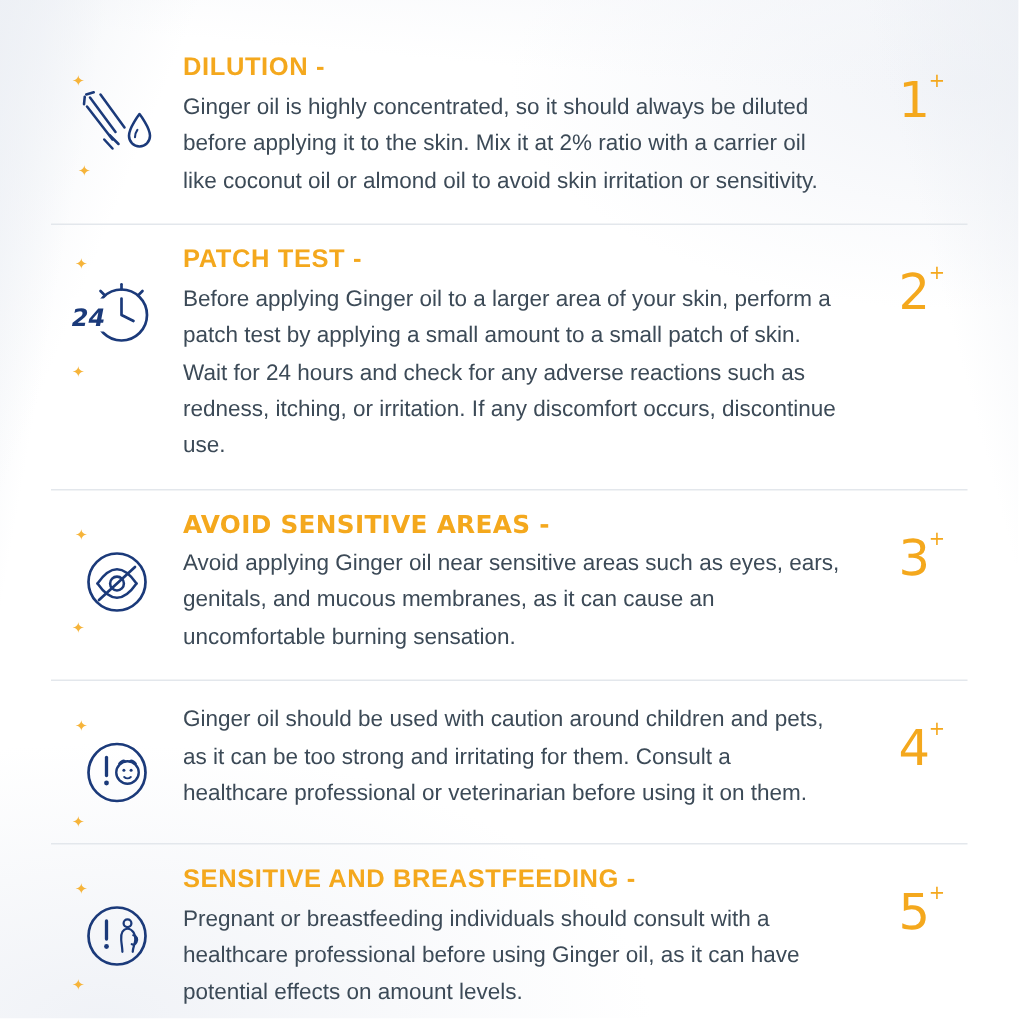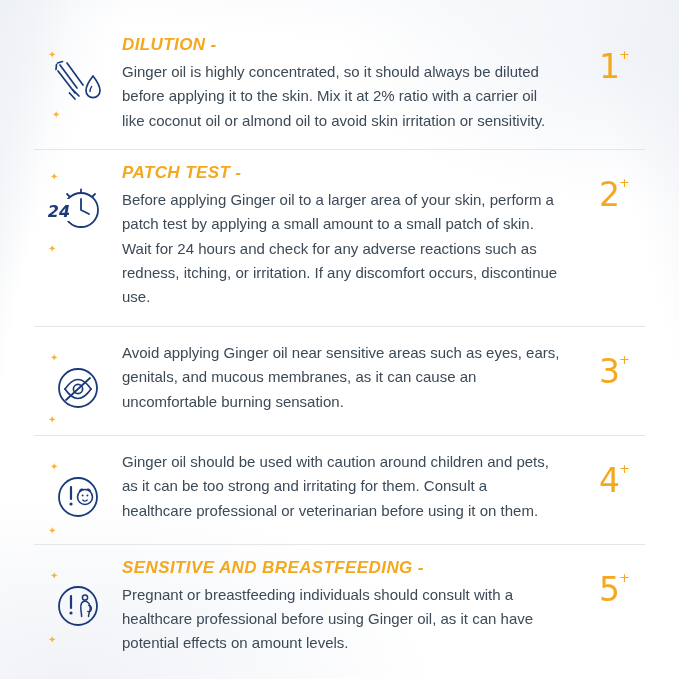--- a/index.html
+++ b/index.html
@@ -70,21 +70,20 @@
     padding-right: 16px;
   }
 
   .tip-title {
     color: #f4a81d;
     font-size: 17px;
     font-weight: bold;
     letter-spacing: 0.4px;
     margin: 0 0 5px 0;
     line-height: 1.1;
-    font-style: italic;
   }
   .tip-title.display {
     font-family: "DejaVu Sans", sans-serif;
     font-size: 16.5px;
     letter-spacing: 0.2px;
   }
   .tip-title .dash {
     color: #f4a81d;
     font-weight: bold;
   }
@@ -207,20 +206,24 @@
         <span class="sparkle" style="left:14px;top:74px;">✦</span>
         <svg width="62" height="62" viewBox="0 0 62 62">
           <circle cx="31" cy="31" r="19" fill="none" stroke="#1b3a7a" stroke-width="1.8"></circle>
           <path d="M18 32 C22.5 25.5 27 22.5 31 22.5 C35 22.5 39.5 25.5 44 32" fill="none" stroke="#1b3a7a" stroke-width="1.7" stroke-linecap="round"></path>
           <path d="M18 32 C22.5 38.5 27 41.5 31 41.5 C35 41.5 39.5 38.5 44 32" fill="none" stroke="#1b3a7a" stroke-width="1.7" stroke-linecap="round"></path>
           <circle cx="31" cy="32" r="4.6" fill="none" stroke="#1b3a7a" stroke-width="1.7"></circle>
           <path d="M19 43 L43 21" stroke="#1b3a7a" stroke-width="1.8" stroke-linecap="round"></path>
         </svg>
       </div>
       <div class="text-cell">
+        <h3 class="tip-title display">
+          <span>AVOID SENSITIVE AREAS</span>
+          <span class="dash">-</span>
+        </h3>
         <p class="tip-body">Avoid applying Ginger oil near sensitive areas such as eyes, ears, genitals, and mucous membranes, as it can cause an uncomfortable burning sensation.</p>
       </div>
       <div class="num-cell">
         <span class="num">
           <span>3</span>
           <span class="plus">+</span>
         </span>
       </div>
     </div>
 

